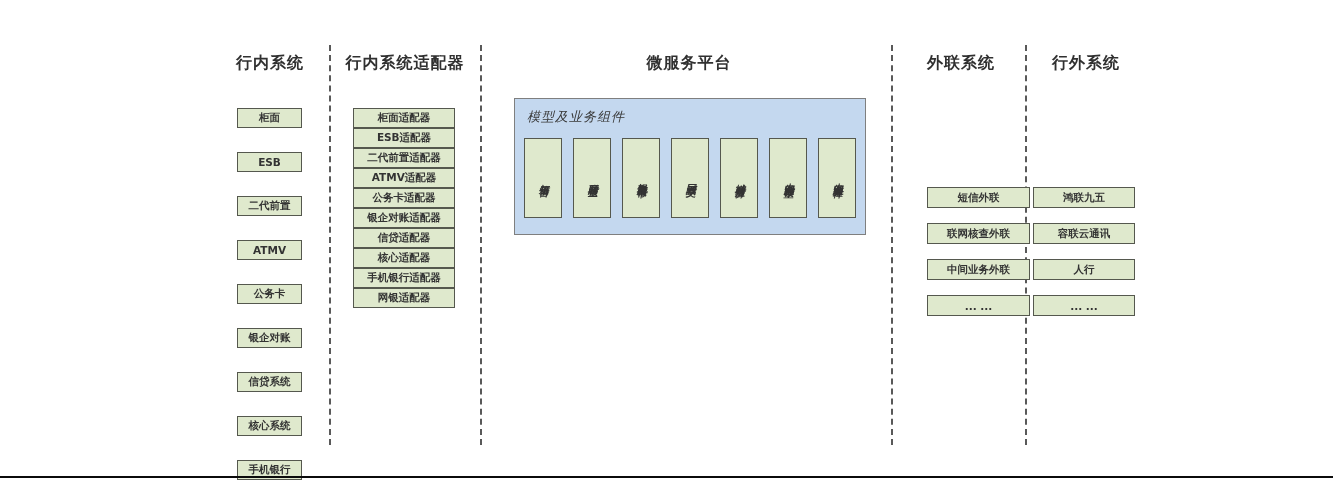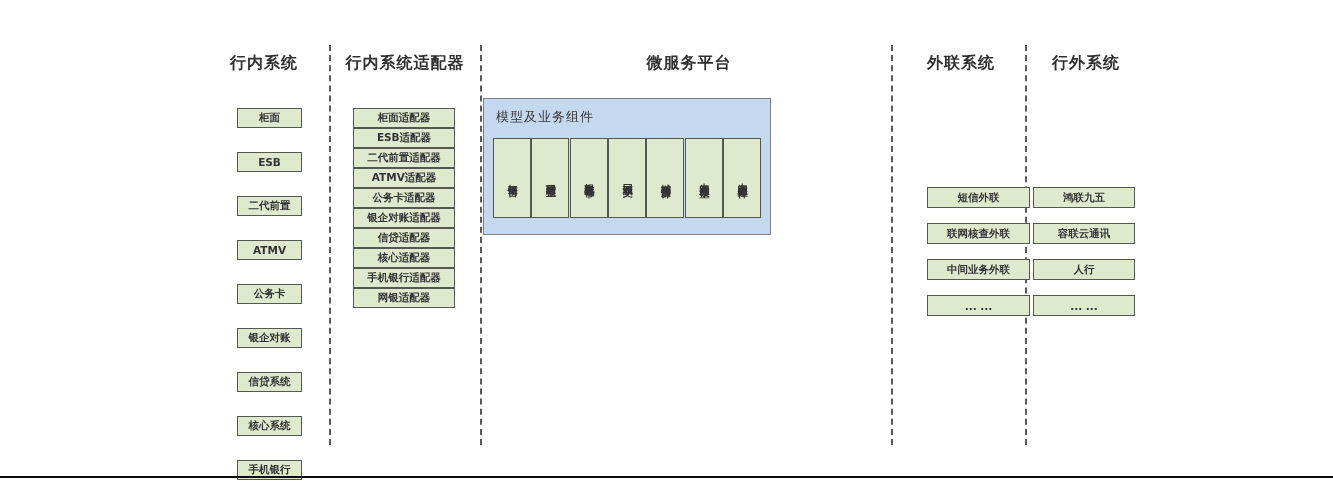--- a/index.html
+++ b/index.html
@@ -19,42 +19,42 @@
   .col2 { left:353px; top:108px; width:102px; }
   .col4 { left:927px; top:187px; width:103px; gap:15px;justify-content:center; }
   .col5 { left:1033px; top:187px; width:102px; gap:15px; }
   .gbox {
     height:20px; background:var(--box-fill); border:1px solid var(--box-border);
     display:flex; align-items:center; justify-content:center;
     font-size:10.5px; font-weight:bold; color:#333; white-space:nowrap;
   }
   .col4 .gbox, .col5 .gbox { height:21px; }
   .panel {
-    position:absolute; left:483px; width:288px;
-    background:var(--panel-fill); border:1px solid var(--panel-border);
+    position:absolute; left:514px; width:352px;
+    background:var(--panel-fill); border:1px solid var(--panel-border);font-style:italic;
   }
   .p1 { top:98px;  height:137px; }
   .p2 { top:248px; height:77px;  }
   .p3 { top:334px; height:78px;  }
   .panel-label { position:absolute; left:12px; top:9px; font-size:13px; color:#383838; letter-spacing:1px; }
   .vrow { position:absolute; left:9px; right:9px; top:39px; height:80px; display:flex; justify-content:space-between; }
   .vrow .gbox {
     width:38px; height:80px; writing-mode:vertical-rl; text-orientation:upright;
     font-size:10px; letter-spacing:1px; line-height:1.05; white-space:normal;
   }
   .hrow { position:absolute; left:10px; right:10px; top:38px; height:20px; display:flex; justify-content:space-between; }
   .hrow .gbox { width:97px; height:20px; }
   .bottom-line { position:absolute; left:0; top:476px; width:1333px; height:2px; background:#0b0b0b; }
 </style>
 </head>
 <body>
 
 <div class="canvas" style="--box-fill: #dfe9cd; --box-border: #55584e; --panel-fill: #c4d8ef; --panel-border: #7f7f7f;">
 
-  <div class="col-header" style="left:264px">行内系统</div>
+  <div class="col-header" style="left:270px">行内系统</div>
   <div class="col-header" style="left:405px">行内系统适配器</div>
   <div class="col-header" style="left:689px">微服务平台</div>
   <div class="col-header" style="left:961px">外联系统</div>
   <div class="col-header" style="left:1086px">行外系统</div>
 
   <div class="sep" style="left:329px"></div>
   <div class="sep" style="left:480px"></div>
   <div class="sep" style="left:891px"></div>
   <div class="sep" style="left:1025px"></div>
 

